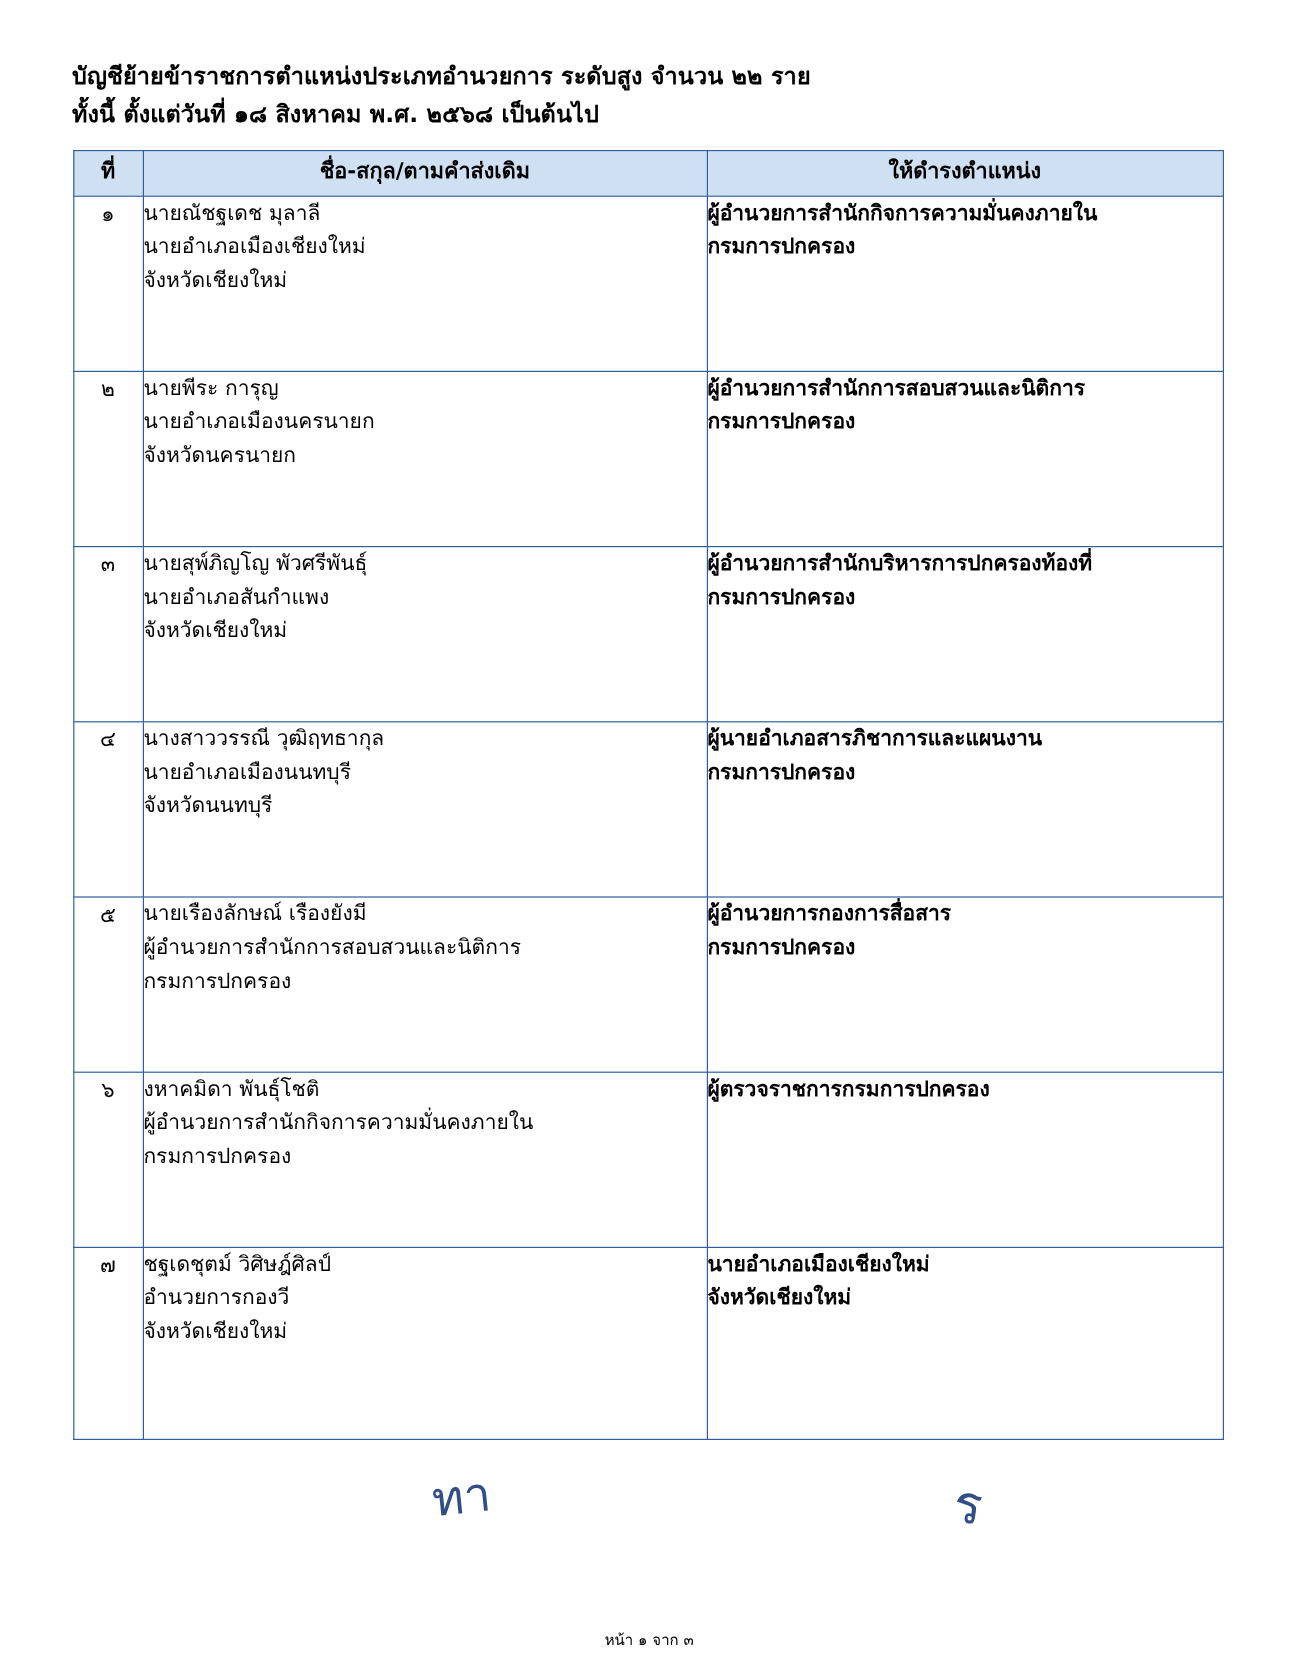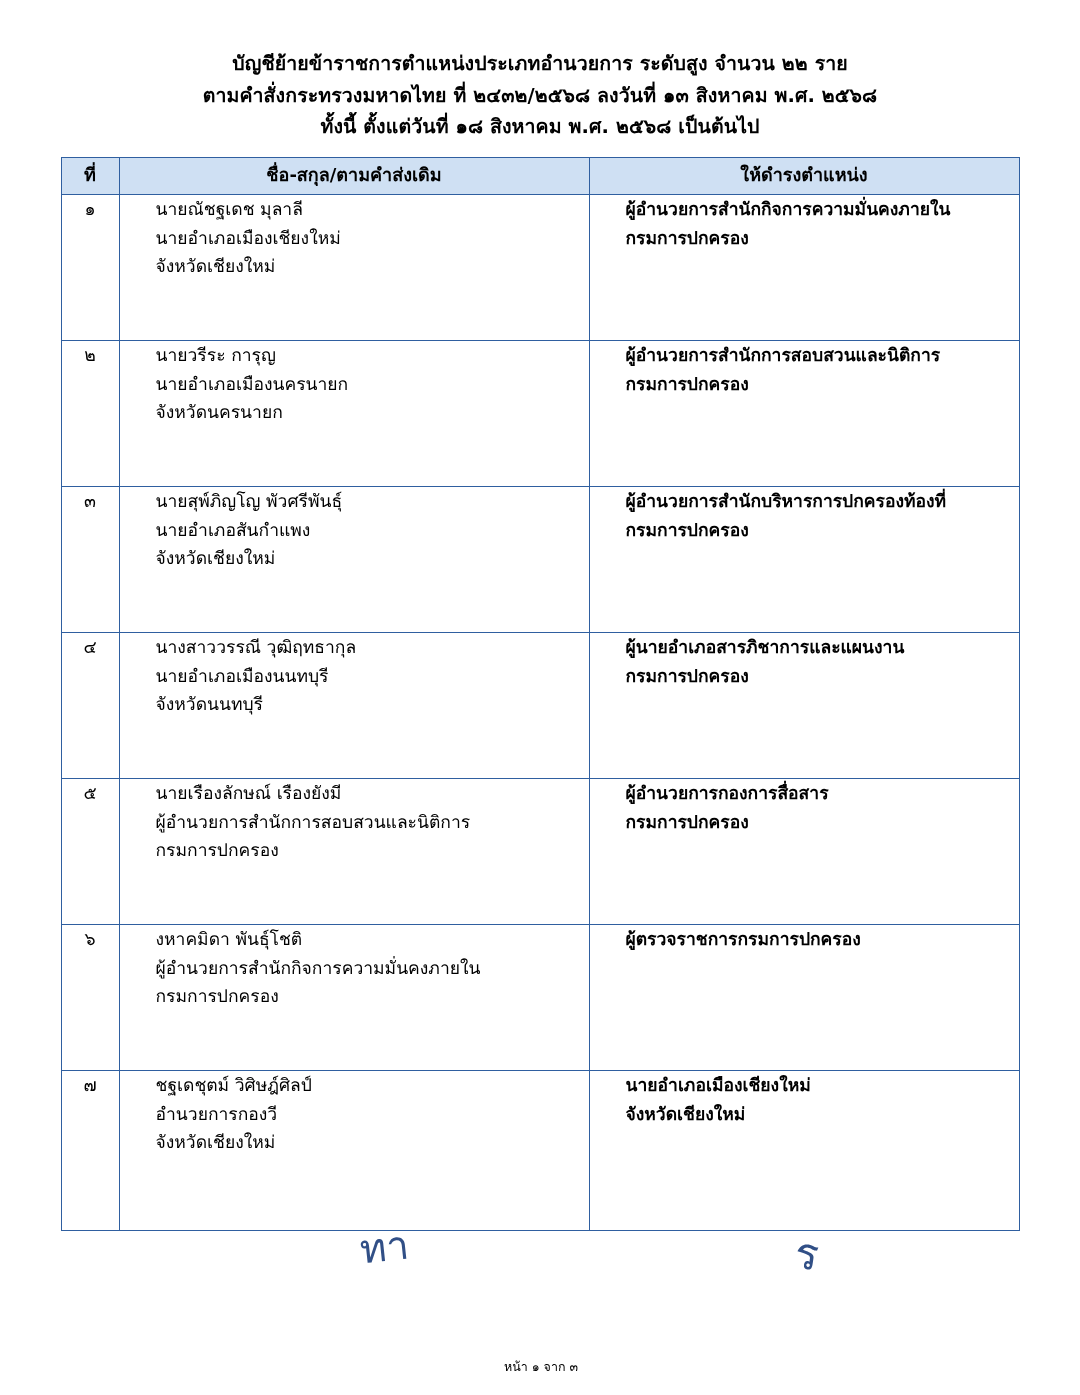--- a/index.html
+++ b/index.html
@@ -16,21 +16,20 @@
     overflow: hidden;
   }
   .page {
     width: 1080px;
     height: 1395px;
     box-sizing: border-box;
     padding: 48px 60px 0 60px;
     position: relative;
   }
   .header {
-    text-align: center;
     line-height: 1.62;
   }
   .header .line {
     font-size: 19.5px;
     font-weight: bold;
     letter-spacing: 0.1px;
     white-space: nowrap;
   }
   table.main {
     width: 958px;
@@ -64,21 +63,20 @@
   td.cell-old, td.cell-new {
     padding: 14px 0 0 14px;
     font-size: 17.5px;
     line-height: 1.62;
   }
   td.cell-new {
     font-weight: bold;
   }
   td.cell-old .l, td.cell-new .l {
     white-space: nowrap;
-    margin-left: 36px;
   }
   tr.row { height: 146px; }
   tr.row.last { height: 160px; }
 
   .scribble-1 {
     position: absolute;
     left: 360px;
     top: 1215px;
     font-size: 40px;
     color: #1b3d7a;
@@ -105,21 +103,20 @@
     font-size: 12.5px;
   }
 </style>
 </head>
 <body>
 
 <div class="page">
 
   <div class="header">
     <div class="line">บัญชีย้ายข้าราชการตำแหน่งประเภทอำนวยการ ระดับสูง จำนวน ๒๒ ราย</div>
-    <div class="line">ตามคำสั่งกระทรวงมหาดไทย ที่ ๒๔๓๒/๒๕๖๘ ลงวันที่ ๑๓ สิงหาคม พ.ศ. ๒๕๖๘</div>
     <div class="line">ทั้งนี้ ตั้งแต่วันที่ ๑๘ สิงหาคม พ.ศ. ๒๕๖๘ เป็นต้นไป</div>
   </div>
 
   <table class="main">
     <colgroup>
       <col class="col-no">
       <col class="col-old">
       <col class="col-new">
     </colgroup>
     <thead>
@@ -139,21 +136,21 @@
         </td>
         <td class="cell-new">
           <div class="l">ผู้อำนวยการสำนักกิจการความมั่นคงภายใน</div>
           <div class="l">กรมการปกครอง</div>
         </td>
       </tr>
 
       <tr class="row">
         <td class="cell-no">๒</td>
         <td class="cell-old">
-          <div class="l">นายวรีระ การุญ</div>
+          <div class="l">นายพีระ การุญ</div>
           <div class="l">นายอำเภอเมืองนครนายก</div>
           <div class="l">จังหวัดนครนายก</div>
         </td>
         <td class="cell-new">
           <div class="l">ผู้อำนวยการสำนักการสอบสวนและนิติการ</div>
           <div class="l">กรมการปกครอง</div>
         </td>
       </tr>
 
       <tr class="row">

